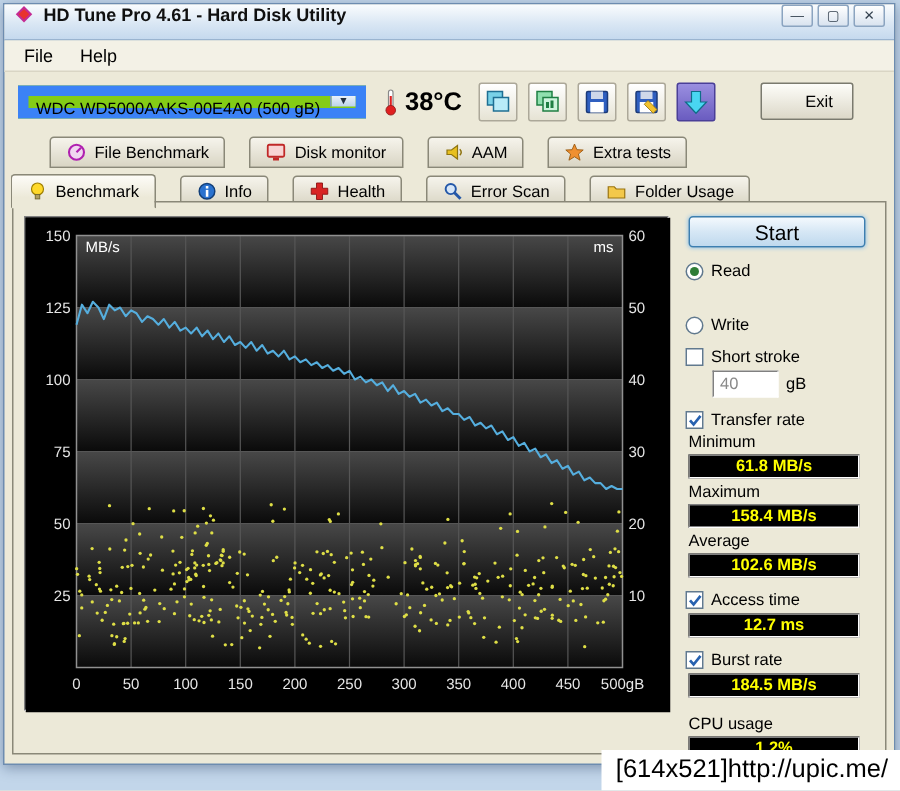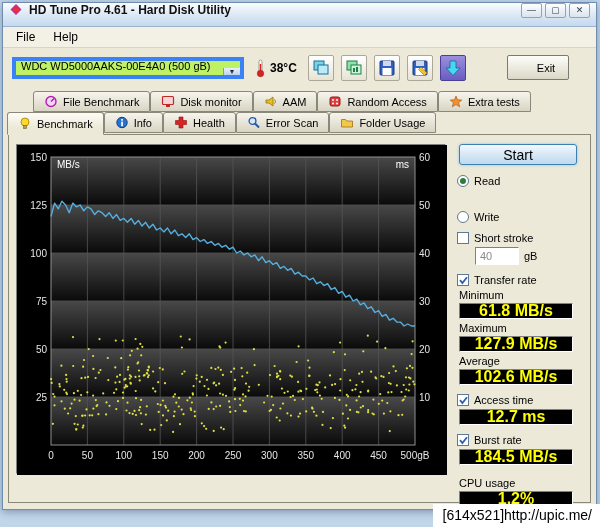--- a/index.html
+++ b/index.html
@@ -18,34 +18,34 @@
              border:1px solid #8ba4c0; border-radius:2px; font-size:9px; line-height:12px;
              text-align:center; color:#33404e; cursor:default; }
 
   
   .menubar { height:21px; background:#f3f1e6; border-bottom:1px solid #d9d5c4;
              display:flex; align-items:center; padding:0 4px; font-size:12px; color:#000; }
   .menu-item { padding:2px 9px; }
 
   
   .toolbar { height:39px; display:flex; align-items:center; padding:0 9px; gap:7px; }
-  .combo { width:232px; height:22px; background:#bef264; border:4px solid #3b82f6;
-           display:flex; align-items:flex-end; font-size:11px; }
+  .combo { width:232px; height:22px; background:#84cc16; border:7px solid #3b82f6;
+           display:flex; align-items:flex-start; font-size:11px; }
   .combo-text { flex:1; padding:3px 5px; white-space:nowrap; overflow:hidden; }
   .combo-btn { width:17px; background:linear-gradient(#eaf2fa,#bcd3ea); border-left:1px solid #7f9db9;
                display:flex; align-items:center; justify-content:center; font-size:7px; color:#23303f; }
-  .temp { display:flex; align-items:center; gap:4px; padding:0 4px; font-size:12px; font-weight:bold; }
+  .temp { display:flex; align-items:center; gap:4px; padding:0 4px; font-size:17px; font-weight:bold; }
   .toolbtn { width:26px; height:26px; border:1px solid #aca899; border-radius:2px;
              background:linear-gradient(#ffffff,#e6e3d4); display:flex; align-items:center; justify-content:center; }
   .btn { border:1px solid #7a7a6e; border-radius:2px; background:linear-gradient(#fdfdf9,#dcd8c8);
          font-size:11px; color:#000; display:flex; align-items:center; justify-content:center; }
   .exit-btn { width:62px; height:25px; margin-left:auto; margin-right:18px;padding-left:16px; }
 
   
-  .tabs { display:flex; gap:0; padding:0 4px; }
+  .tabs { display:flex; gap:16px; padding:0 4px; align-items:flex-end; }
   .tabs-row1 { margin-left:26px; height:21px; margin-top:4px; }
   .tabs-row2 { height:26px; }
   .tab { height:21px; display:flex; align-items:center; gap:5px; padding:0 10px;
          background:linear-gradient(#f6f4ec,#d9d5c4); border:1px solid #8a8878;
          border-radius:3px 3px 0 0; font-size:11px; white-space:nowrap; }
   .tab.active { height:23px; background:linear-gradient(#fdfcf8,#ece9d8 70%);
                 border-bottom:1px solid #ece9d8; margin-bottom:-1px; z-index:3; position:relative; }
   .ticon { width:14px; height:13px; flex:0 0 auto; }
 
   
@@ -68,27 +68,27 @@
            display:inline-flex; align-items:center; justify-content:center; flex:0 0 auto; }
   .radio .dot { width:6px; height:6px; border-radius:50%; background:#2f7d37; }
   .checkbox { width:12px; height:12px; border:1px solid #61798e; background:#fff;
               display:inline-flex; align-items:center; justify-content:center; flex:0 0 auto; }
   .stroke-row { margin:2px 0 9px 18px; display:flex; align-items:center; gap:5px; }
   .stroke-input { width:44px; height:18px; background:#fff; border:1px solid;
                   border-color:#808080 #fff #fff #808080; color:#8a8a8a;
                   padding:2px 4px; font-size:11px; }
   .metric-label { margin:3px 0 2px 2px; }
   .valbox { width:114px; height:16px; margin:0 0 3px 2px; background:#000; color:#ffff00;
-            font-size:16px; font-weight:bold; display:flex; align-items:center; justify-content:center;
+            font-size:11px; font-weight:bold; display:flex; align-items:center; justify-content:center;
             border:1px solid; border-color:#808080 #ffffff #ffffff #808080; }
   .gap6 { height:6px; }
 
   
   .watermark { position:absolute; right:0; bottom:0; background:#ffffff; color:#000;
-               font-size:14px; padding:3px 8px 4px 10px; z-index:10; }
+               font-size:17px; padding:3px 8px 4px 10px; z-index:10; }
 </style>
 </head>
 <body>
 
 <div class="window">
 
   <div class="titlebar">
     <svg class="ticon" width="15" height="15" viewBox="0 0 15 15">
       <rect x="3" y="3" width="9" height="9" fill="#c42b93" transform="rotate(45 7.5 7.5)"></rect>
       <rect x="4.6" y="4.6" width="5.8" height="5.8" fill="#e8322e" transform="rotate(45 7.5 7.5)"></rect>
@@ -168,30 +168,20 @@
         <rect x="5" y="10" width="4" height="2" fill="#c02828"></rect>
       </svg>
       <span>Disk monitor</span>
     </div>
     <div class="tab">
       <svg class="ticon" viewBox="0 0 14 13">
         <polygon points="2,5 5,5 9,2 9,11 5,8 2,8" fill="#e8c020" stroke="#8f7410" stroke-width="0.8"></polygon>
         <path d="M10.5 4.5 q2 2 0 4" stroke="#8f7410" fill="none"></path>
       </svg>
       <span>AAM</span>
-    </div>
-    <div class="tab">
-      <svg class="ticon" viewBox="0 0 14 13">
-        <rect x="2" y="2" width="10" height="9" rx="2" fill="#e04040" stroke="#8f1c1c"></rect>
-        <circle cx="5" cy="5" r="1" fill="#fff"></circle>
-          <circle cx="9" cy="5" r="1" fill="#fff"></circle>
-        <circle cx="5" cy="8.5" r="1" fill="#fff"></circle>
-          <circle cx="9" cy="8.5" r="1" fill="#fff"></circle>
-      </svg>
-      <span>Random Access</span>
     </div>
     <div class="tab">
       <svg class="ticon" viewBox="0 0 14 13">
         <polygon points="7,1 8.6,4.8 12.8,5 9.6,7.7 10.7,11.8 7,9.5 3.3,11.8 4.4,7.7 1.2,5 5.4,4.8" fill="#f09030" stroke="#9a5a10" stroke-width="0.6"></polygon>
       </svg>
       <span>Extra tests</span>
     </div>
   </div>
 
   <div class="tabs tabs-row2">
@@ -700,21 +690,21 @@
           <svg width="9" height="9" viewBox="0 0 9 9">
               <path d="M1 4.2 L3.4 7 L8 1.2" stroke="#2862b0" stroke-width="1.8" fill="none"></path>
             </svg>
         </span>
         <span>Transfer rate</span>
       </label>
 
       <div class="metric-label">Minimum</div>
       <div class="valbox">61.8 MB/s</div>
       <div class="metric-label">Maximum</div>
-      <div class="valbox">127.9 MB/s</div>
+      <div class="valbox">158.4 MB/s</div>
       <div class="metric-label">Average</div>
       <div class="valbox">102.6 MB/s</div>
 
       <div class="gap6"></div>
       <label class="row">
         <span class="checkbox">
           <svg width="9" height="9" viewBox="0 0 9 9">
               <path d="M1 4.2 L3.4 7 L8 1.2" stroke="#2862b0" stroke-width="1.8" fill="none"></path>
             </svg>
         </span>

